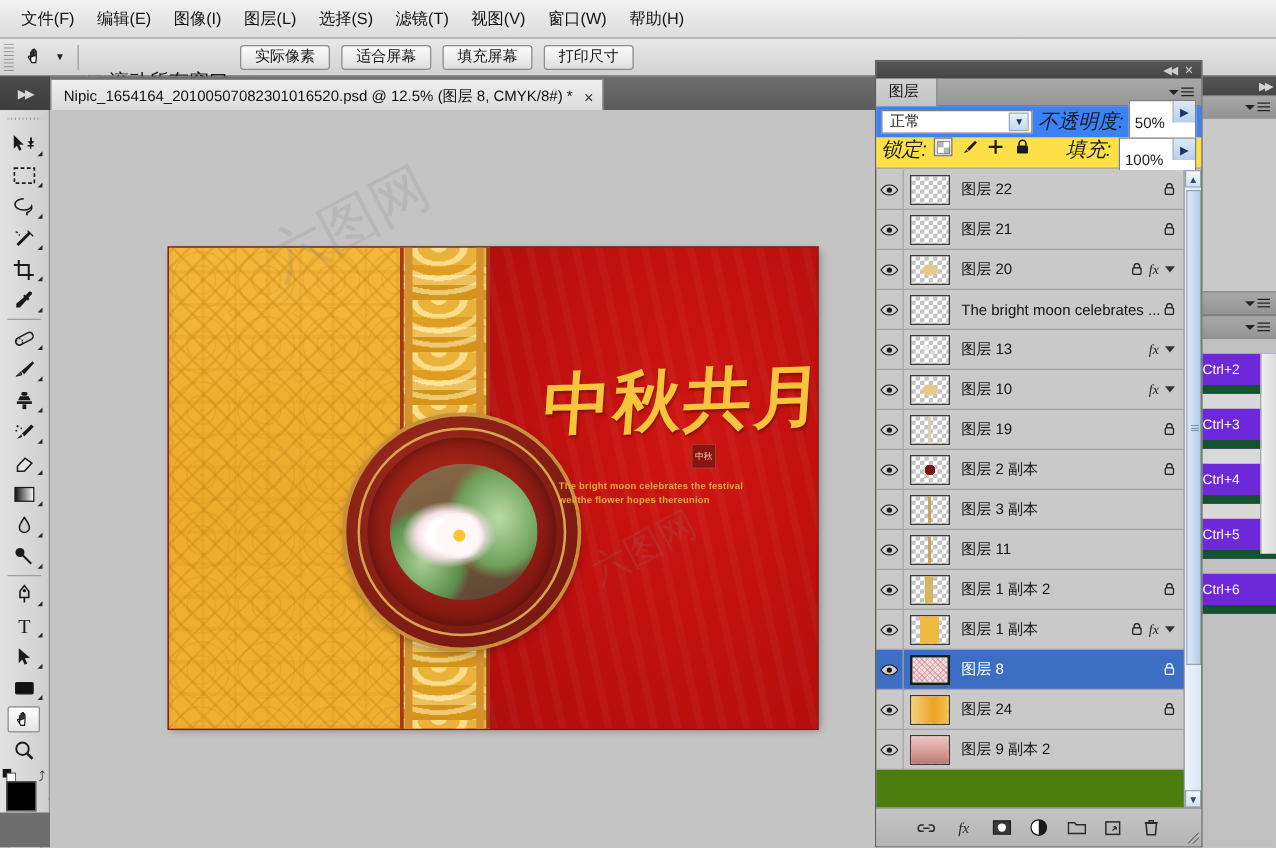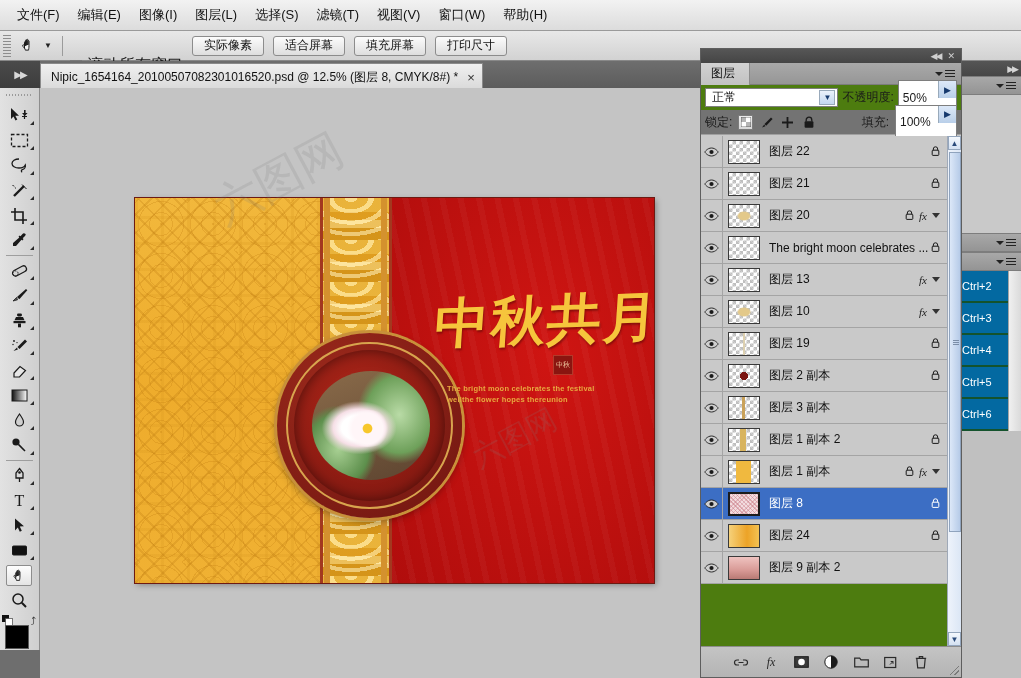--- a/index.html
+++ b/index.html
@@ -255,22 +255,22 @@
     display: flex; align-items: center; justify-content: flex-end; padding-right: 5px;
   }
   .burger { display: flex; align-items: center; gap: 2px; }
   .burger .tri { width:0;height:0;border-left:4px solid transparent;border-right:4px solid transparent;border-top:4px solid #222; }
   .burger .bars { display:flex;flex-direction:column;gap:1.5px; }
   .burger .bars i { display:block;width:10px;height:1.5px;background:#222; }
   .dock-body { background: #c9c9c9; }
   #chan-list { background: #d9d9d9; }
   .chan-row {
     height: 32px; display: flex; align-items: center;
-    background: #0369a1; color: #fff; font-size: 11px;
-    border-bottom: 2px solid #14532d; padding-left: 2px;
+    background: #6d28d9; color: #fff; font-size: 11px;
+    border-bottom: 7px solid #14532d; padding-left: 2px; margin-top: 12px;
   }
   #chan-scroll {
     position: absolute; right: 0; top: 0; width: 13px; height: 100%;
     background: linear-gradient(90deg,#f0f0f0,#dadada);
     border-left: 1px solid #a5a5a5;
   }
 
   
   #layers {
     position: absolute; left: 700px; top: 48px; width: 262px; height: 630px;
@@ -288,50 +288,50 @@
   }
   #lp-tab {
     height: 22px; padding: 0 14px 0 10px;
     background: linear-gradient(#d2d2d2,#c2c2c2);
     border-right: 1px solid #8c8c8c;
     display: flex; align-items: center; font-size: 12px; color: #111;
   }
   #lp-tabrow .burger { margin-left: auto; margin-right: 6px; }
   #lp-modebar {
     height: 25px; display: flex; align-items: center; padding: 0 4px; gap: 4px;
-    background: #4d7c0f;
+    background: #3b82f6;
     text-align: right;
   }
   #blend-select {
     width: 140px; height: 19px; background: #fff; border: 1px solid #7e7e7e;
     display: flex; align-items: center; padding-left: 6px; font-size: 12px;
     position: relative;
   }
   #blend-select .caret {
     position: absolute; right: 2px; top: 1px; width: 16px; height: 15px;
     background: linear-gradient(#eaf1fb,#c4d8f0); border: 1px solid #9ab;
     display: flex; align-items: center; justify-content: center;
     font-size: 8px; color: #16396d;
   }
-  .fld-label { font-size: 12px; white-space: nowrap; }
+  .fld-label { font-size: 16px; white-space: nowrap; font-style: italic; }
   .spin {
     height: 35px; background: #fff; border: 1px solid #7e7e7e;
     display: flex; align-items: center; font-size: 12px; padding-left: 4px;
     position: relative; width: 62px;
   }
   .spin .sarrow {
     position: absolute; right: 0; top: 0; width: 18px; height: 17px;
     background: linear-gradient(#dce8f8,#b9cfe9);
     border-left: 1px solid #9ab;
     display: flex; align-items: center; justify-content: center;
     font-size: 9px; color: #16396d;
   }
   #lp-lockbar {
-    height: 25px; display: flex; align-items: center; padding: 0 4px; gap: 6px;
-    background: #737373; border-bottom: 1px solid #a0a0a0;
+    height: 25px; display: flex; align-items: flex-start; padding: 0 4px; gap: 6px;
+    background: #fde047; border-bottom: 1px solid #a0a0a0;
   }
   .lock-ico { width: 15px; height: 15px; display: flex; align-items: center; justify-content: center; }
   .lock-ico.boxed { border: 1px solid #7d7d7d; background: linear-gradient(#ececec,#d8d8d8); }
   #lp-list {
     position: absolute; left: 0; top: 87px; right: 0; bottom: 31px;
     overflow: hidden; background: #4d7c0f;
   }
   #lp-rows { position: absolute; left: 0; top: 0; right: 14px; }
   .layer-row {
     height: 32px; display: flex; align-items: center;
@@ -993,20 +993,33 @@
               <circle cx="7.5" cy="5" r="2.1" fill="#1a1a1a"></circle>
             </svg>
           </span>
         <span class="thumb">
             <span class="tcontent t-thin"></span>
           </span>
         <span class="lr-name">图层 3 副本</span>
         <span class="lr-icons"></span>
       </div>
 
+      <div class="layer-row">
+        <span class="eye">
+            <svg width="15" height="10" viewBox="0 0 15 10">
+              <path d="M.8 5S3.3 1 7.5 1 14.2 5 14.2 5 11.7 9 7.5 9 .8 5 .8 5z" fill="#cfcfcf" stroke="#1a1a1a" stroke-width=".9"></path>
+              <circle cx="7.5" cy="5" r="2.1" fill="#1a1a1a"></circle>
+            </svg>
+          </span>
+        <span class="thumb">
+            <span class="tcontent t-thin"></span>
+          </span>
+        <span class="lr-name">图层 11</span>
+        <span class="lr-icons"></span>
+      </div>
 
 
       <div class="layer-row">
         <span class="eye">
             <svg width="15" height="10" viewBox="0 0 15 10">
               <path d="M.8 5S3.3 1 7.5 1 14.2 5 14.2 5 11.7 9 7.5 9 .8 5 .8 5z" fill="#cfcfcf" stroke="#1a1a1a" stroke-width=".9"></path>
               <circle cx="7.5" cy="5" r="2.1" fill="#1a1a1a"></circle>
             </svg>
           </span>
         <span class="thumb">

